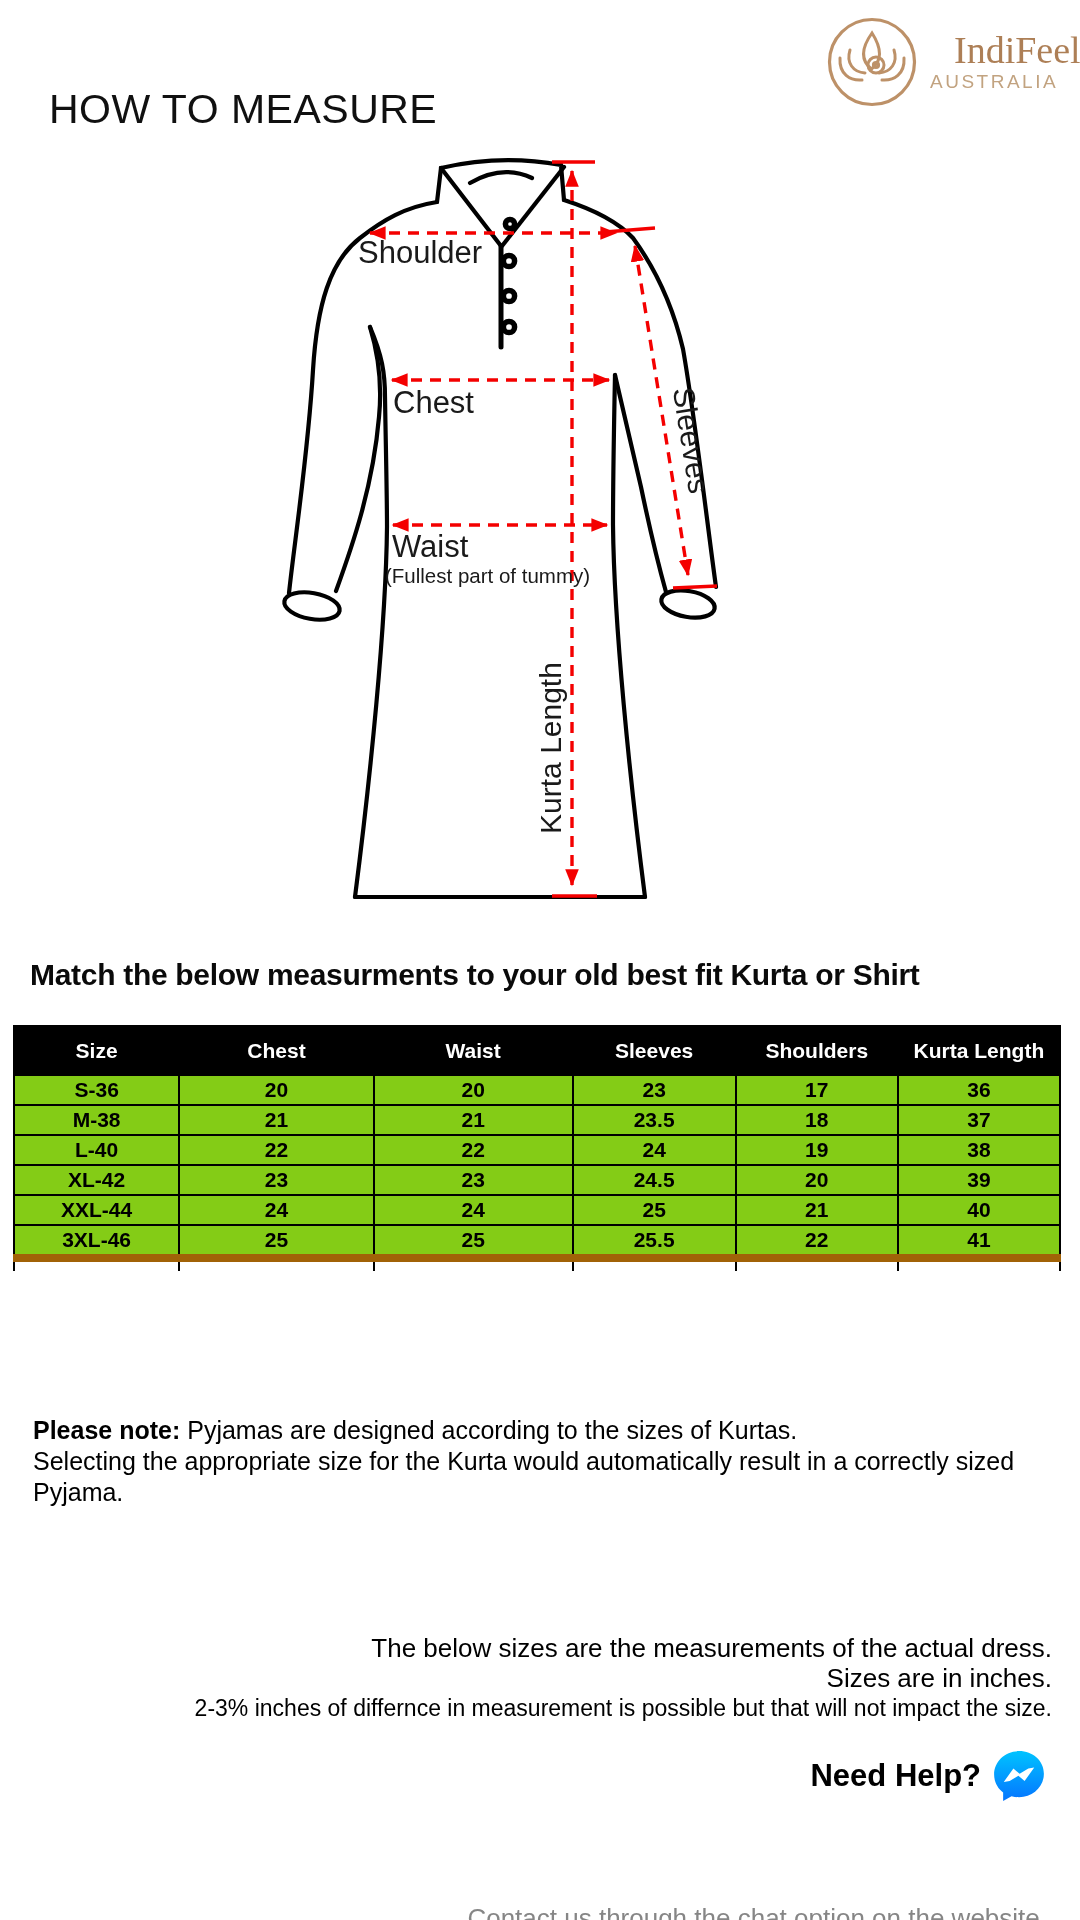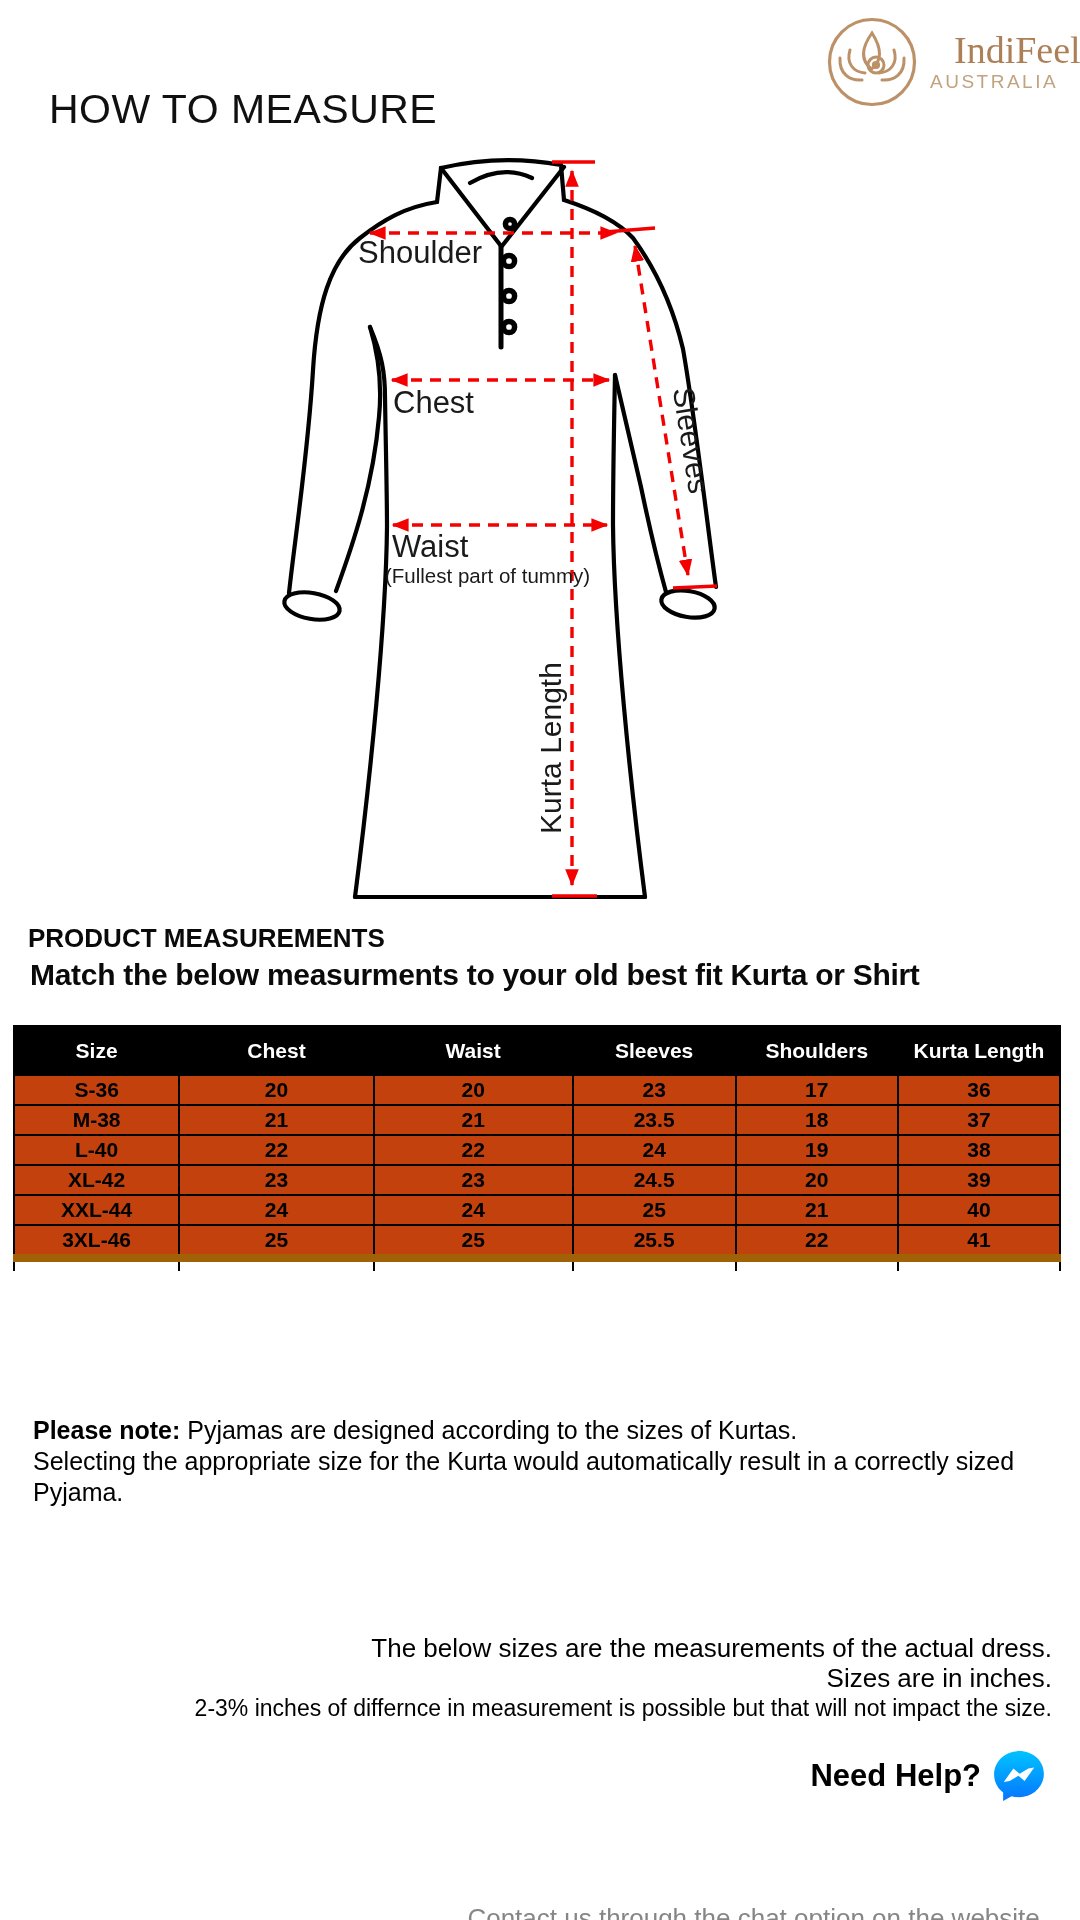--- a/index.html
+++ b/index.html
@@ -31,21 +31,21 @@
   .size-table{
     position:absolute;left:13px;top:1025px;width:1048px;
     border-collapse:collapse;table-layout:fixed;
   }
   .size-table th{
     background:#000;color:#fff;font-size:21px;font-weight:700;
     height:31px;border:2px solid #000;padding:8px;text-align:center;
   }
   .size-table td{
     font-size:21px;font-weight:700;height:28px;border:2px solid #000;
-    padding:0;text-align:center;color:#000;background:#c2410c;
+    padding:0;text-align:center;color:#000;background:#84cc16;
   }
   .size-table tr.last td{border-bottom:8px solid #a16207;}
   .size-table tr.stub td{height:9px;border-top:none;border-bottom:none;background:#fff;}
   .col-size{width:15.8%;} .col-chest{width:18.6%;} .col-waist{width:19%;}
   .col-sleeves{width:15.6%;} .col-shoulders{width:15.5%;} .col-klength{width:15.5%;}
   
   .notes{position:absolute;left:33px;top:1415px;width:1010px;font-size:25px;line-height:31px;color:#000;}
   .notes b{font-weight:700;margin-top:48px;}
   
   .disclaimer{position:absolute;right:28px;top:1633px;width:1000px;text-align:right;color:#000;}
@@ -146,21 +146,20 @@
     <g fill="#1a1a1a" font-family="Liberation Sans, sans-serif">
       <text x="178" y="138" font-size="31">Shoulder</text>
       <text x="213" y="288" font-size="31">Chest</text>
       <text x="212" y="432" font-size="31">Waist</text>
       <text x="205" y="458" font-size="20.5">(Fullest part of tummy)</text>
       <text x="501" y="317" font-size="30" text-anchor="middle" transform="rotate(81 501 317)">Sleeves</text>
       <text x="381" y="623" font-size="30" text-anchor="middle" transform="rotate(-90 381 623)">Kurta Length</text>
     </g>
   </svg>
 
-  <div class="pm-heading">PRODUCT MEASUREMENTS</div>
   <div class="pm-sub">Match the below measurments to your old best fit Kurta or Shirt</div>
 
   <table class="size-table">
     <colgroup>
       <col class="col-size">
         <col class="col-chest">
         <col class="col-waist">
       <col class="col-sleeves">
         <col class="col-shoulders">
         <col class="col-klength">

